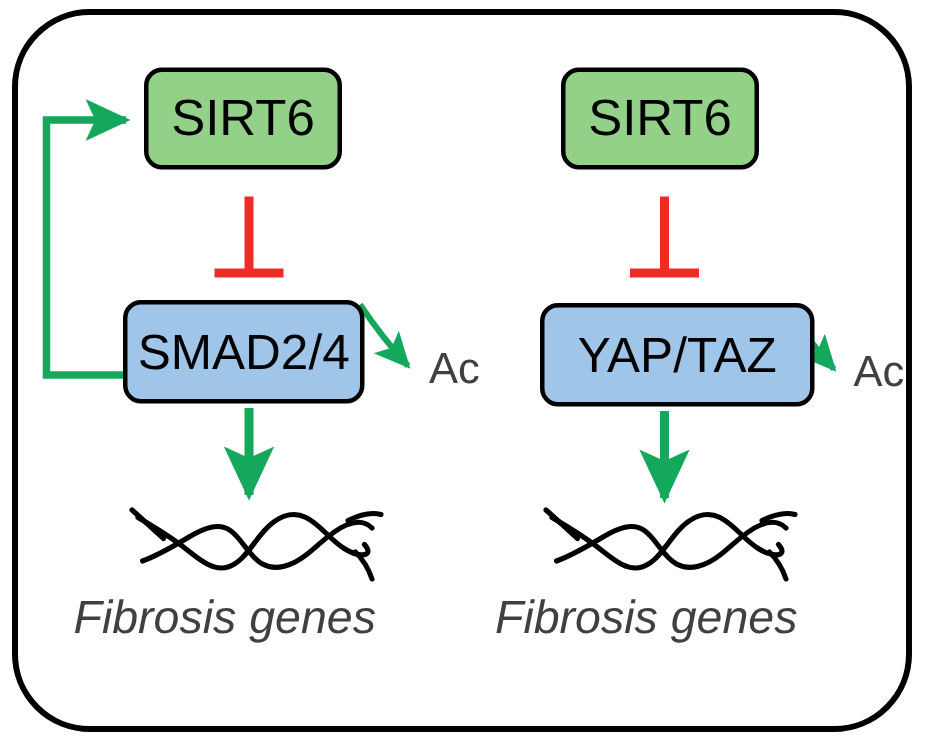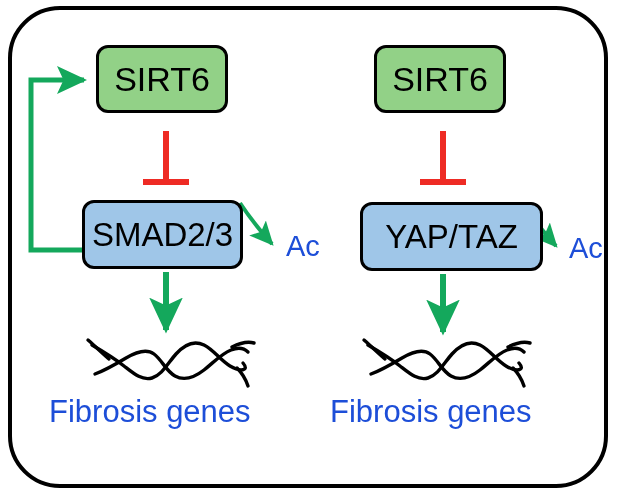--- a/index.html
+++ b/index.html
@@ -44,26 +44,27 @@
     background: #92D187;
     font-size: 34px;
   }
   .node-effector {
     background: #9FC6E8;
     font-size: 33px;
   }
   
   .label {
     position: absolute;
-    color: #1d4ed8;
+    color: #404040;
     white-space: nowrap;
     line-height: 1;
   }
   .label-gene {
     font-size: 31px;
+    font-style: italic;
   }
   .label-ac {
     font-size: 29px;
   }
   .label-nucleus {
     font-size: 31px;
   }
   
   .overlay {
     position: absolute;
@@ -138,21 +139,21 @@
                C 438,360 442,371 451,376 C 460,381 471,377 480,370
                C 489,363 497,354 507,350 C 514,347 520,348 524,352"></path>
       <path d="M 364,340 C 372,347 378,353 385,359"></path>
       <path d="M 508,347 C 516,343 523,341 530,343"></path>
       <path d="M 513,368 C 519,374 522,380 524,386"></path>
     </g>
   </svg>
 
   <div class="node node-sirt6" style="left:96px; top:45px; width:132px; height:68px;">SIRT6</div>
 
-  <div class="node node-effector" style="left:82px; top:200px; width:161px; height:69px;">SMAD2/3</div>
+  <div class="node node-effector" style="left:82px; top:200px; width:161px; height:69px;">SMAD2/4</div>
 
   <div class="label label-ac" style="left:286px; top:232px;">Ac</div>
 
   <div class="label label-gene" style="left:49px; top:396px;">Fibrosis genes</div>
 
   <div class="node node-sirt6" style="left:374px; top:45px; width:132px; height:68px;">SIRT6</div>
 
   <div class="node node-effector" style="left:360px; top:202px; width:183px; height:69px;">YAP/TAZ</div>
 
   <div class="label label-ac" style="left:569px; top:234px;">Ac</div>

